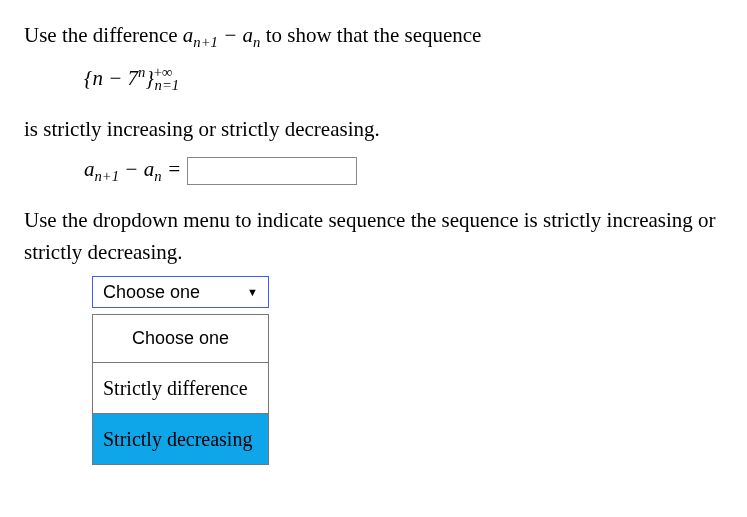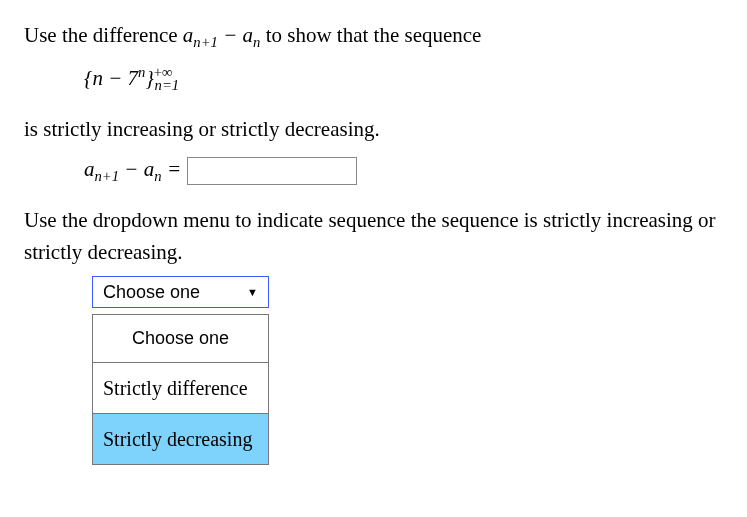--- a/index.html
+++ b/index.html
@@ -81,21 +81,21 @@
     font-family: Arial, Helvetica, sans-serif;
     font-size: 18px;
     border-bottom: 1px solid #777;
   }
   .dropdown-item.opt {
     border-bottom: 1px solid #777;
     font-family: Georgia, serif;
   }
   .dropdown-item.opt:last-child {
     border-bottom: none;
-    background: #7dd3fc;
+    background: #0ea5e9;
   }
 </style>
 </head>
 <body>
 
 <p class="para">
   <span>Use the difference </span><span class="math-i">a<span class="sub">n+1</span> − a<span class="sub">n</span></span><span> to show that the sequence</span>
 </p>
 
 <div class="indent seq-line">

